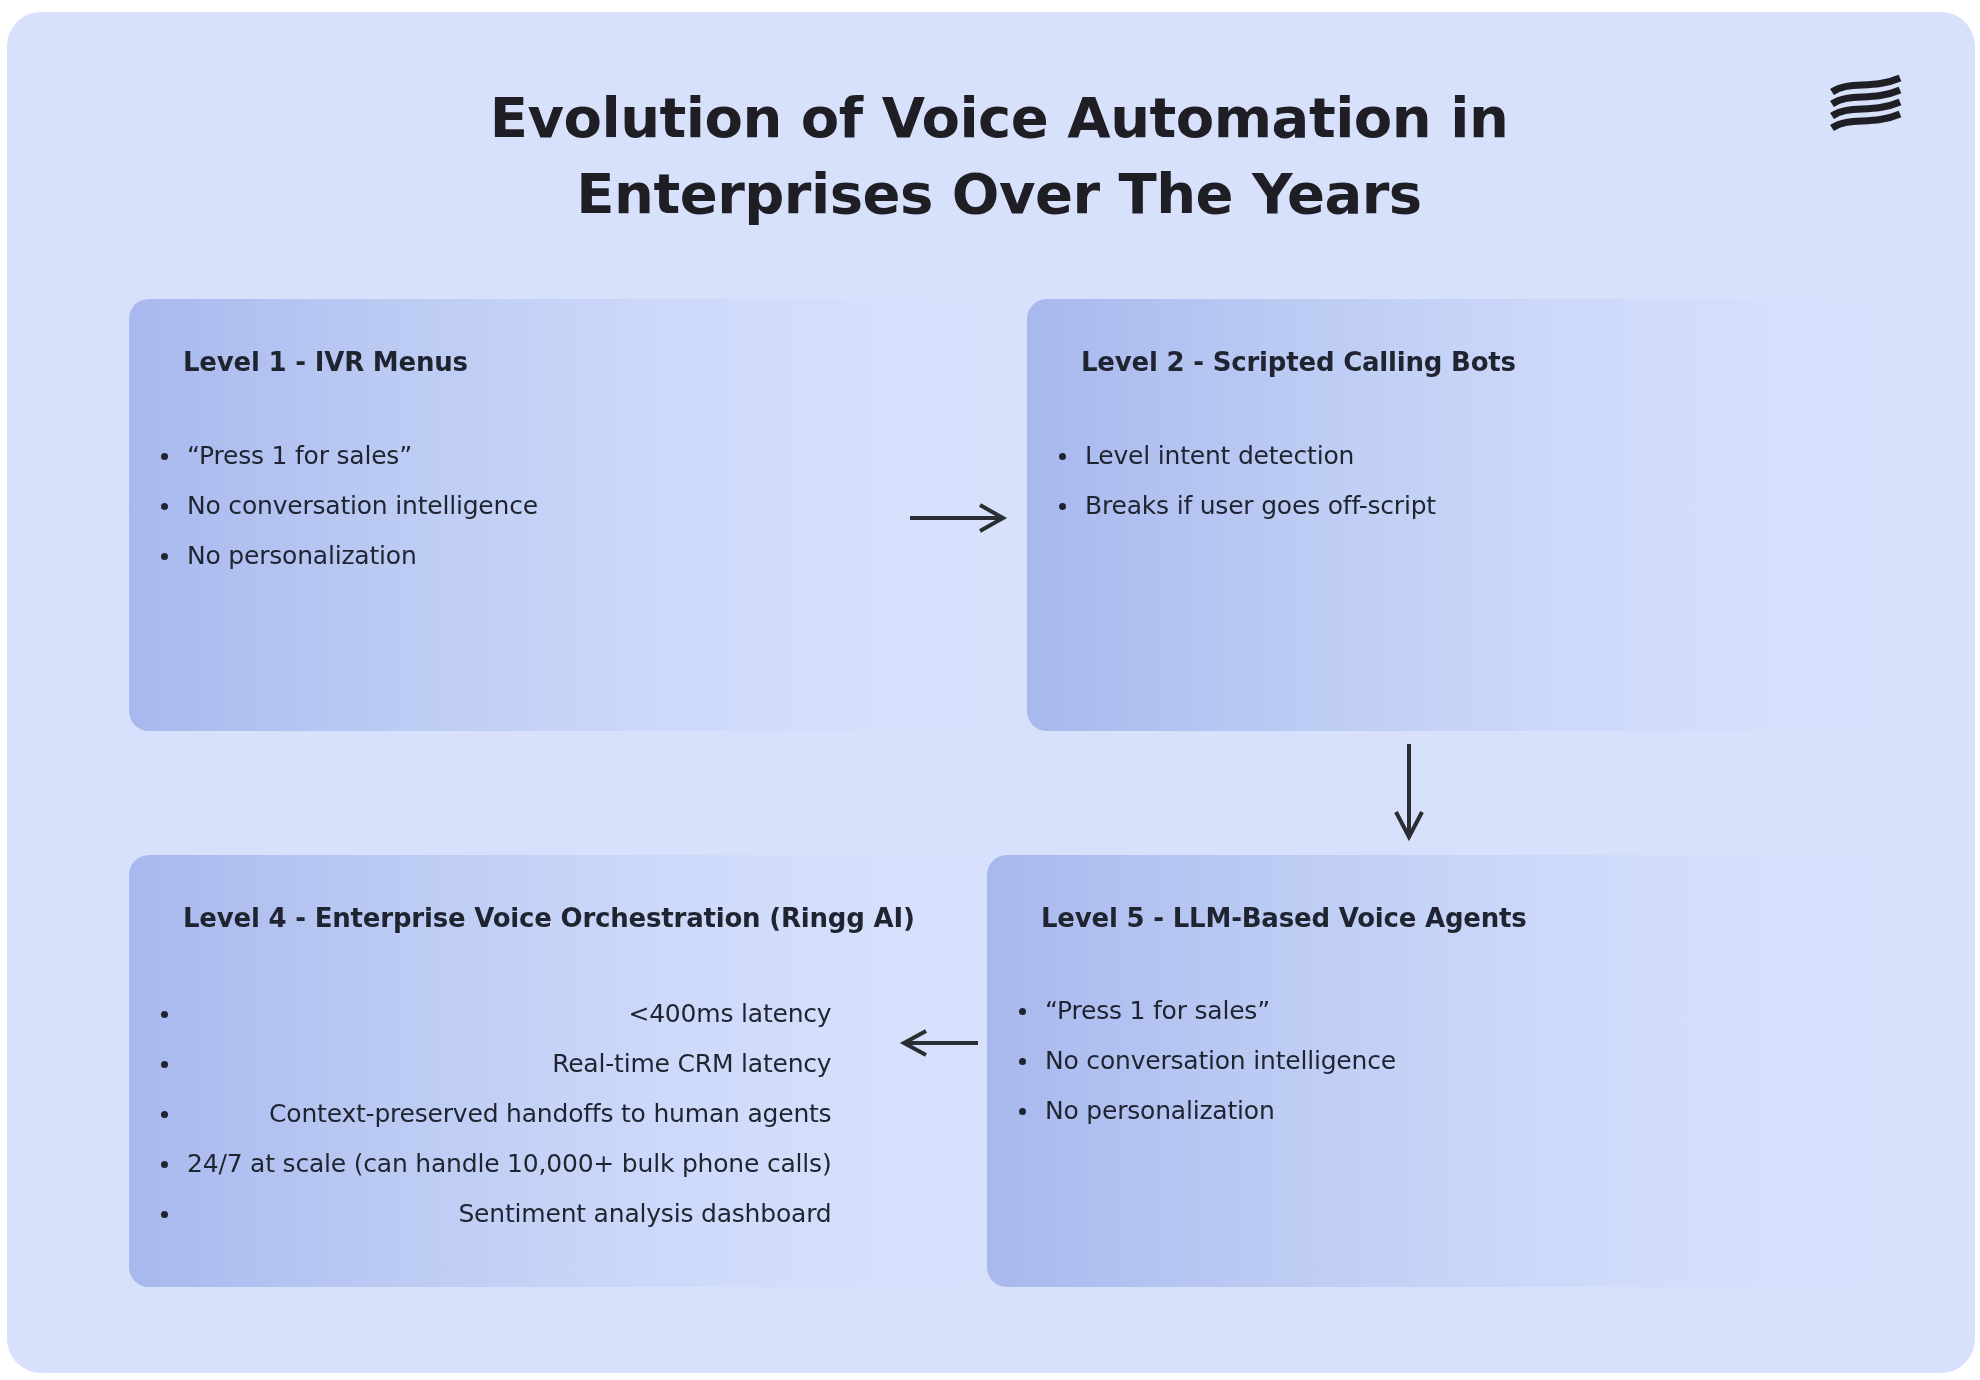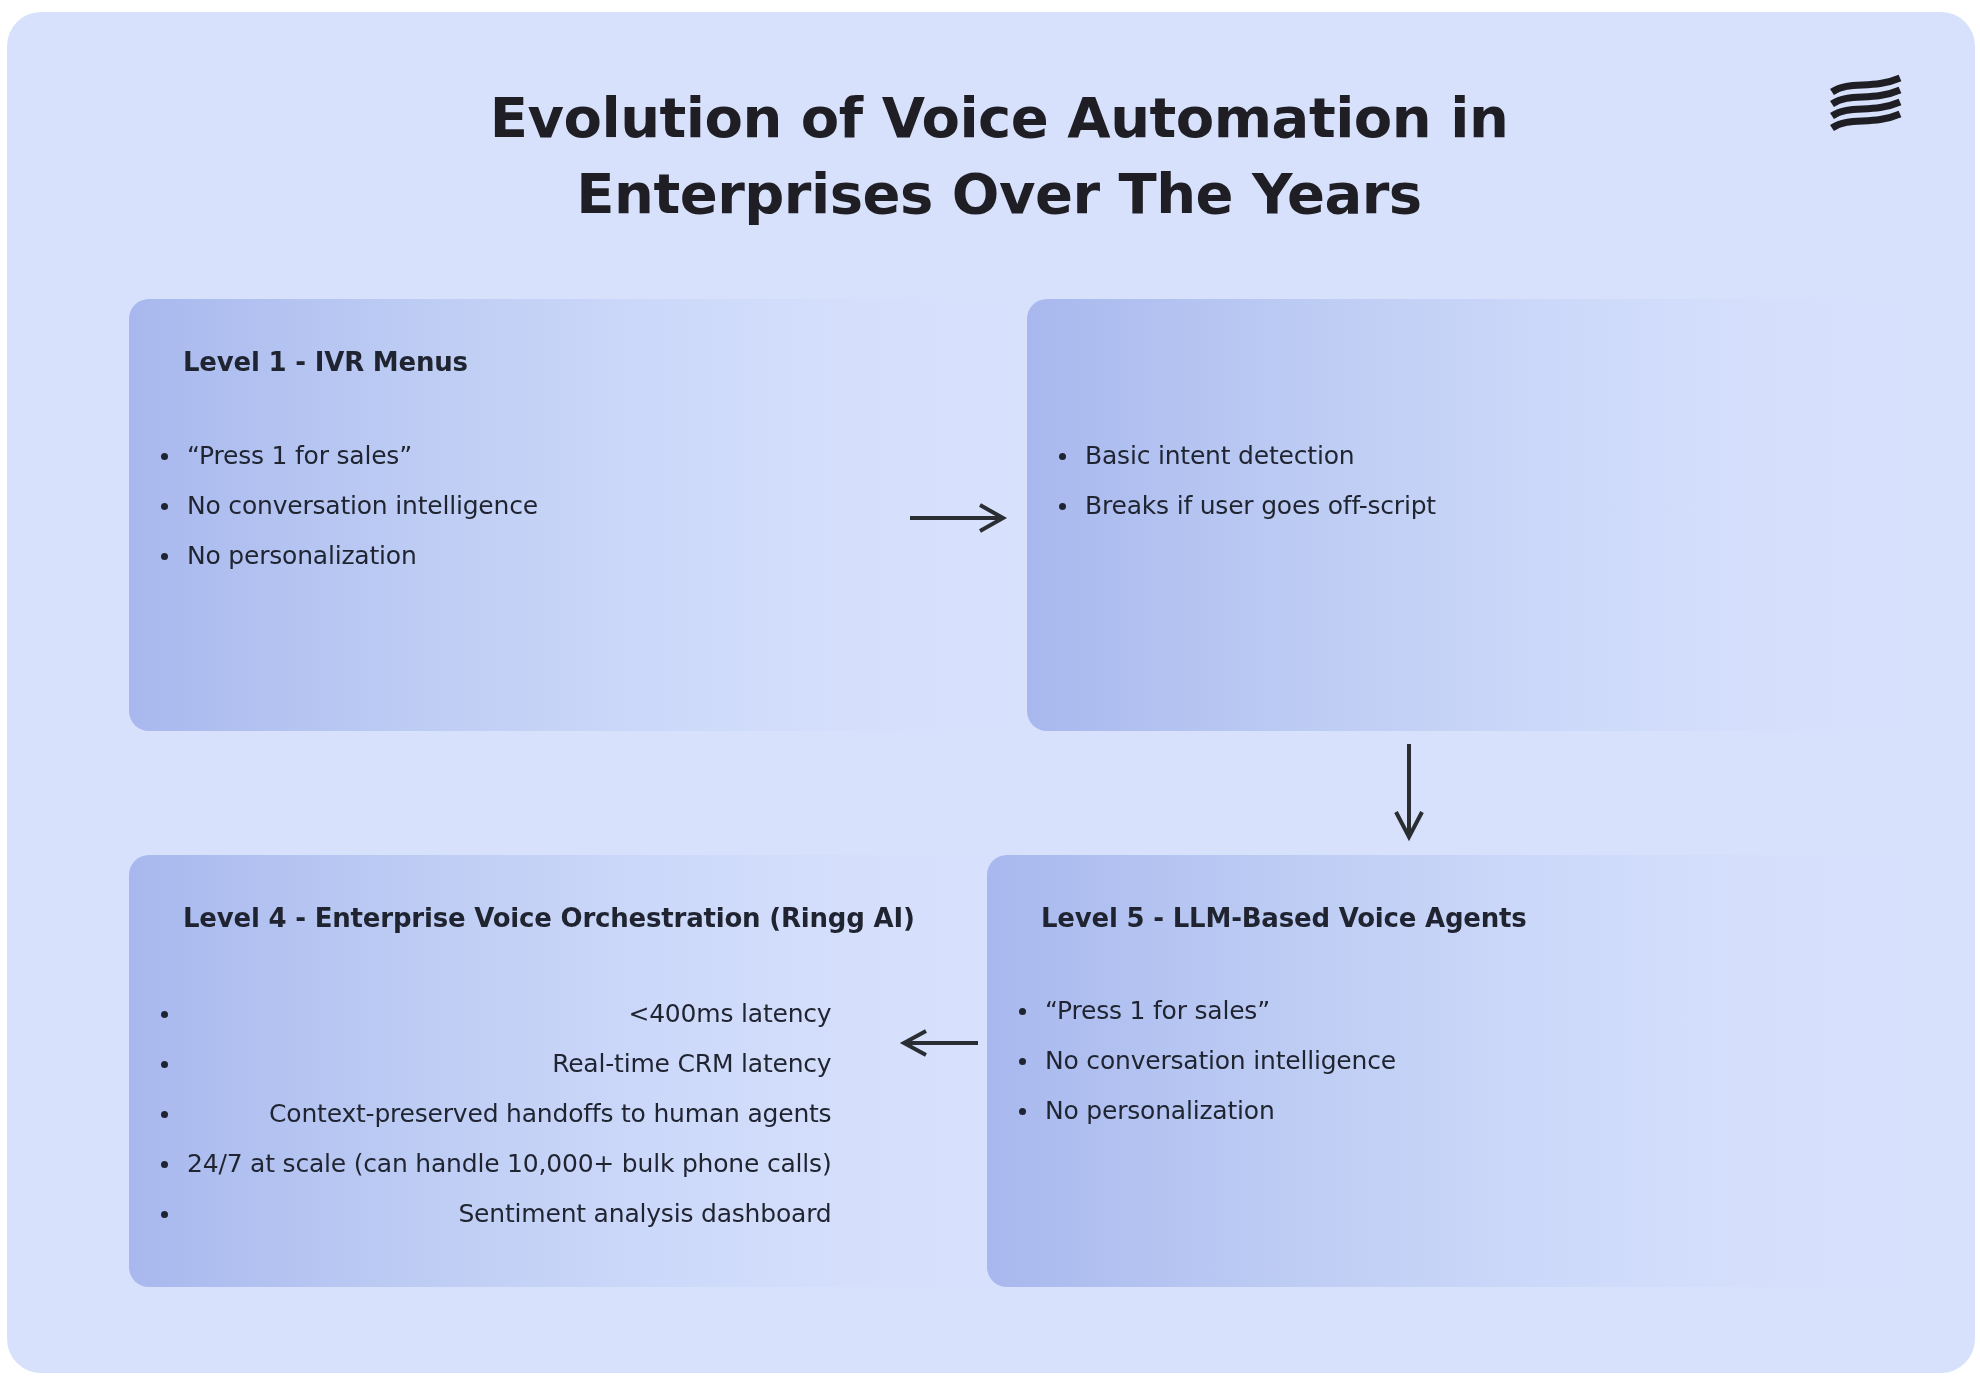--- a/index.html
+++ b/index.html
@@ -52,22 +52,23 @@
 <div class="card" id="card-1">
   <h2>Level 1 - IVR Menus</h2>
   <ul>
     <li><span class="dot"></span><span>“Press 1 for sales”</span></li>
     <li><span class="dot"></span><span>No conversation intelligence</span></li>
     <li><span class="dot"></span><span>No personalization</span></li>
   </ul>
 </div>
 
 <div class="card" id="card-2">
+  <h2>Level 2 - Scripted Calling Bots</h2>
   <ul>
-    <li><span class="dot"></span><span>Basic intent detection</span></li>
+    <li><span class="dot"></span><span>Level intent detection</span></li>
     <li><span class="dot"></span><span>Breaks if user goes off-script</span></li>
   </ul>
 </div>
 
 <div class="card" id="card-4">
   <h2>Level 4 - Enterprise Voice Orchestration (Ringg AI)</h2>
   <ul>
     <li><span class="dot"></span><span>&lt;400ms latency</span></li>
     <li><span class="dot"></span><span>Real-time CRM latency</span></li>
     <li><span class="dot"></span><span>Context-preserved handoffs to human agents</span></li>

